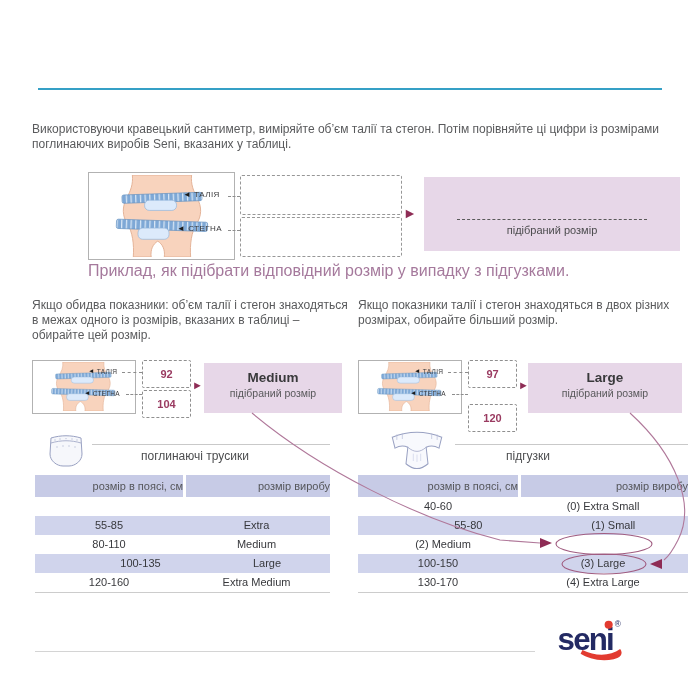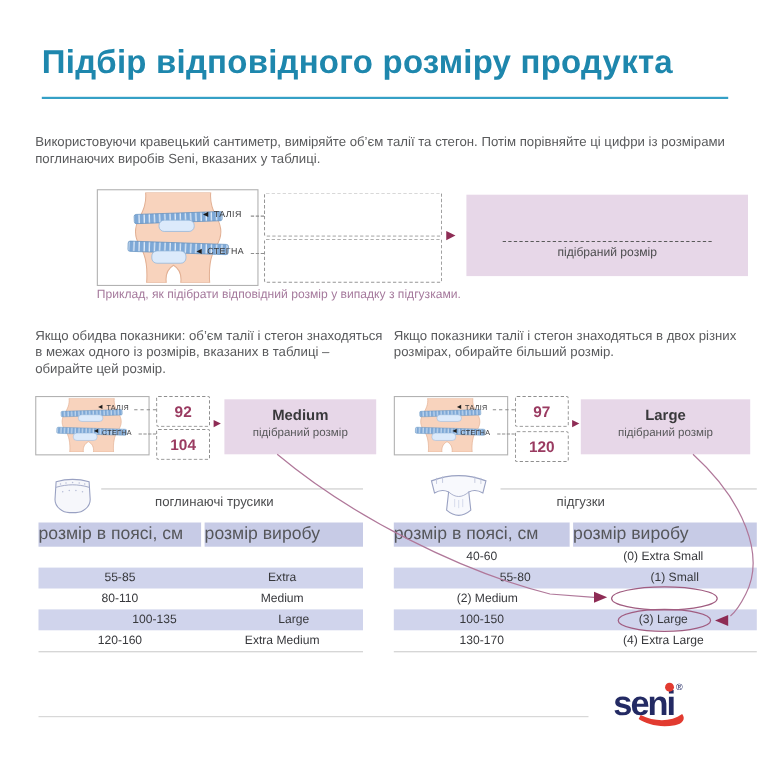--- a/index.html
+++ b/index.html
@@ -23,41 +23,41 @@
   .dash-seg{border-top:1px dashed #8d8d8d;height:0;}
   .dash-box{position:absolute;border:1px dashed #979797;border-radius:2px;background:#fff;}
   .db-big1{left:240px;top:175px;width:160px;height:38px;}
   .db-big2{left:240px;top:217px;width:160px;height:38px;}
   .flow-arrow{position:absolute;color:#8e2c55;line-height:1;}
   .result-box{position:absolute;background:#e7d7e8;}
   .rb-big{left:424px;top:177px;width:256px;height:74px;}
   .rb-big .blank-line{position:absolute;left:33px;top:42px;width:190px;border-top:1px dashed #5a5a5a;}
   .rb-big .result-label{position:absolute;left:0;top:47px;width:100%;text-align:center;
                         font-size:11px;color:#4c4c4e;}
-  .fig-caption{position:absolute;left:88px;top:262px;font-size:11px;color:#a5799c;}
+  .fig-caption{position:absolute;left:88px;top:262px;font-size:16px;color:#a5799c;}
 
   .instr{position:absolute;top:298px;width:322px;font-size:12px;line-height:15px;color:#595a5c;}
   .instr-left{left:32px;} .instr-right{left:358px;}
 
   
   .tb-small{width:102px;height:52px;}
   .meas-row-s{position:absolute;display:flex;align-items:center;gap:2px;
               font-size:6.5px;color:#3a3a3c;letter-spacing:0.3px;}
   .db-val{position:absolute;width:47px;height:26px;border:1px dashed #8f8f8f;border-radius:2px;
           background:#fff;text-align:center;line-height:26px;
-          font-size:14px;font-weight:bold;color:#9a3b61;}
+          font-size:11px;font-weight:bold;color:#9a3b61;}
   .rb-small{width:138px;height:50px;text-align:center;}
   .rb-small .size-name{margin-top:7px;font-size:13.5px;font-weight:bold;color:#39393b;}
   .rb-small .result-label{font-size:10.5px;color:#58585a;margin-top:2px;}
 
   
   .cap-line{position:absolute;height:1px;background:#c9c9c9;}
   .cap-label{position:absolute;font-size:12px;color:#4c4d4f;padding-left:44px;}
   .thead{position:absolute;top:475px;height:22px;display:flex;}
-  .thead .hcell{background:#c7cbe6;color:#55565a;font-size:16px;line-height:22px;text-align:left;}
+  .thead .hcell{background:#c7cbe6;color:#55565a;font-size:11px;line-height:22px;text-align:right;}
   .hgap{width:3px;background:#fff;}
   .trow{position:absolute;height:19px;display:flex;font-size:11px;line-height:19px;color:#37383c;}
   .trow .cell{text-align:center;}
   .shaded{background:#d0d4ec;}
   .tbl-bottom{position:absolute;height:1px;background:#cccccc;}
 
   .overlay{position:absolute;left:0;top:400px;pointer-events:none;}
 
   .footer-rule{position:absolute;left:35px;top:651px;width:500px;height:1px;background:#d4d4d4;}
   .logo{position:absolute;left:556px;top:616px;}
@@ -80,21 +80,20 @@
       <g transform="rotate(2 75 54)">
         <rect x="27" y="49" width="97" height="10" rx="2" fill="url(#tape)" stroke="#6090c0" stroke-width="0.7"></rect>
       </g>
       <rect x="50" y="57" width="33" height="12" rx="5" fill="#dceafb" stroke="#8fb2d8" stroke-width="0.7"></rect>
     </g>
   </defs>
 </svg>
 
 <div class="page">
 
-  <div class="title">Підбір відповідного розміру продукта</div>
   <div class="title-rule"></div>
 
   <div class="intro">Використовуючи кравецький сантиметр, виміряйте об’єм талії та стегон. Потім порівняйте ці цифри із розмірами поглинаючих виробів Seni, вказаних у таблиці.</div>
 
   <div class="torso-box tb-big">
     <svg class="torso-svg" viewBox="0 0 150 88" width="141" height="82" preserveAspectRatio="none" style="margin:2px 0 0 2px">
         <use href="#torso"></use>
       </svg>
   </div>
   <div class="meas-row" style="left:183px;top:190px;">
@@ -151,21 +150,21 @@
     <span class="meas-arrow" style="font-size:6.5px">◄</span>
     <span>ТАЛІЯ</span>
   </div>
   <div class="dash-seg" style="position:absolute;left:448px;top:372px;width:20px;"></div>
   <div class="meas-row-s" style="left:410px;top:390px;">
     <span class="meas-arrow" style="font-size:6.5px">◄</span>
     <span>СТЕГНА</span>
   </div>
   <div class="dash-seg" style="position:absolute;left:452px;top:394px;width:16px;"></div>
   <div class="db-val" style="left:468px;top:360px;">97</div>
-  <div class="db-val" style="left:468px;top:392px;">120</div>
+  <div class="db-val" style="left:468px;top:404px;">120</div>
   <div class="flow-arrow" style="left:518px;top:380px;font-size:11px;">►</div>
   <div class="result-box rb-small" style="left:528px;top:363px;width:154px;">
     <div class="size-name">Large</div>
     <div class="result-label">підібраний розмір</div>
   </div>
 
   <svg class="logo" style="left:46px;top:430px;" width="40" height="40" viewBox="0 0 40 40">
     <path d="M5 8 C15 5 25 5 35 8 L36 24 C36 31 29 36 23 36 L17 36 C11 36 4 31 4 24 Z" fill="#f6f7fb" stroke="#99a1c2" stroke-width="1"></path>
     <path d="M5 13 C15 10 25 10 35 13" fill="none" stroke="#99a1c2" stroke-width="0.8"></path>
     <g fill="#b9bfd8">

